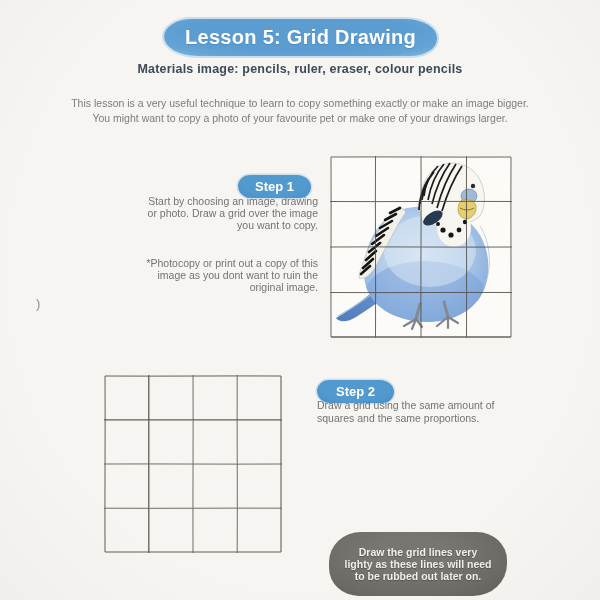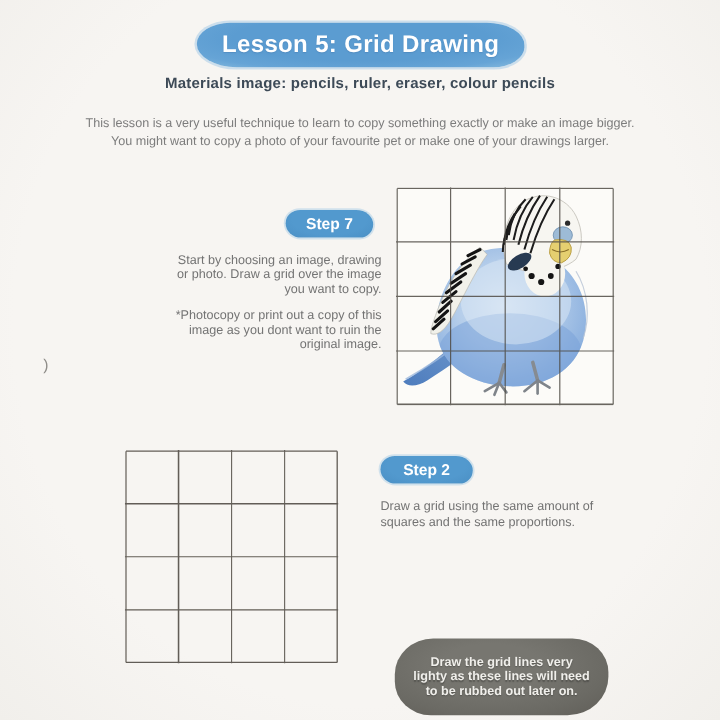--- a/index.html
+++ b/index.html
@@ -36,27 +36,27 @@
     box-shadow:0 0 0 1.5px rgba(150,195,228,.4);
     color:#fff;font-size:13px;font-weight:bold;text-align:center;
   }
   #step1-badge{left:238px;top:175px;padding:0 17px;}
   #step2-badge{left:317px;top:380px;padding:0 19px;}
   
   .step1-text{
     position:absolute;left:138px;width:180px;text-align:right;
     color:#737373;font-size:10.5px;line-height:12.3px;
   }
-  #step1-para1{top:200px;text-align:right;}
+  #step1-para1{top:184px;text-align:right;}
   #step1-para2{top:246px;}
   .step2-text{
     position:absolute;left:317px;width:206px;text-align:left;
     color:#737373;font-size:10.5px;line-height:13.5px;
   }
-  #step2-para1{top:405px;}
+  #step2-para1{top:388px;}
   #step2-para2{top:438px;line-height:14px;}
   
   .budgie-figure{position:absolute;left:330px;top:156px;width:182px;height:182px;margin:0;}
   .practice-grid{position:absolute;left:104px;top:375px;width:178px;height:178px;margin:0;}
   
   .tip-blob{
     position:absolute;left:329px;top:532px;width:178px;height:64px;
     background:radial-gradient(ellipse at 45% 35%, #777670 30%, #6b6a64 70%, #605e58 100%);
     border-radius:32px 30px 34px 30px / 30px 28px 32px 28px;
     display:flex;flex-direction:column;align-items:center;justify-content:center;
@@ -78,21 +78,21 @@
 
   <div class="title-blob">
     <span>Lesson 5: Grid Drawing</span>
   </div>
   <div class="materials">Materials image: pencils, ruler, eraser, colour pencils</div>
   <div class="intro">
     <div>This lesson is a very useful technique to learn to copy something exactly or make an image bigger.</div>
     <div>You might want to copy a photo of your favourite pet or make one of your drawings larger.</div>
   </div>
 
-  <div class="step-badge" id="step1-badge">Step 7</div>
+  <div class="step-badge" id="step1-badge">Step 1</div>
   <p class="step1-text" id="step1-para1">Start by choosing an image, drawing or photo. Draw a grid over the image you want to copy.</p>
   <p class="step1-text" id="step1-para2">*Photocopy or print out a copy of this image as you dont want to ruin the original image.</p>
 
   <figure class="budgie-figure">
     <svg width="182" height="182" viewBox="0 0 182 182">
       <defs>
         <radialGradient id="bodyGrad" cx="45%" cy="42%" r="70%">
           <stop offset="0%" stop-color="#d2e1f2"></stop>
           <stop offset="45%" stop-color="#b4cdea"></stop>
           <stop offset="80%" stop-color="#91b4e0"></stop>

